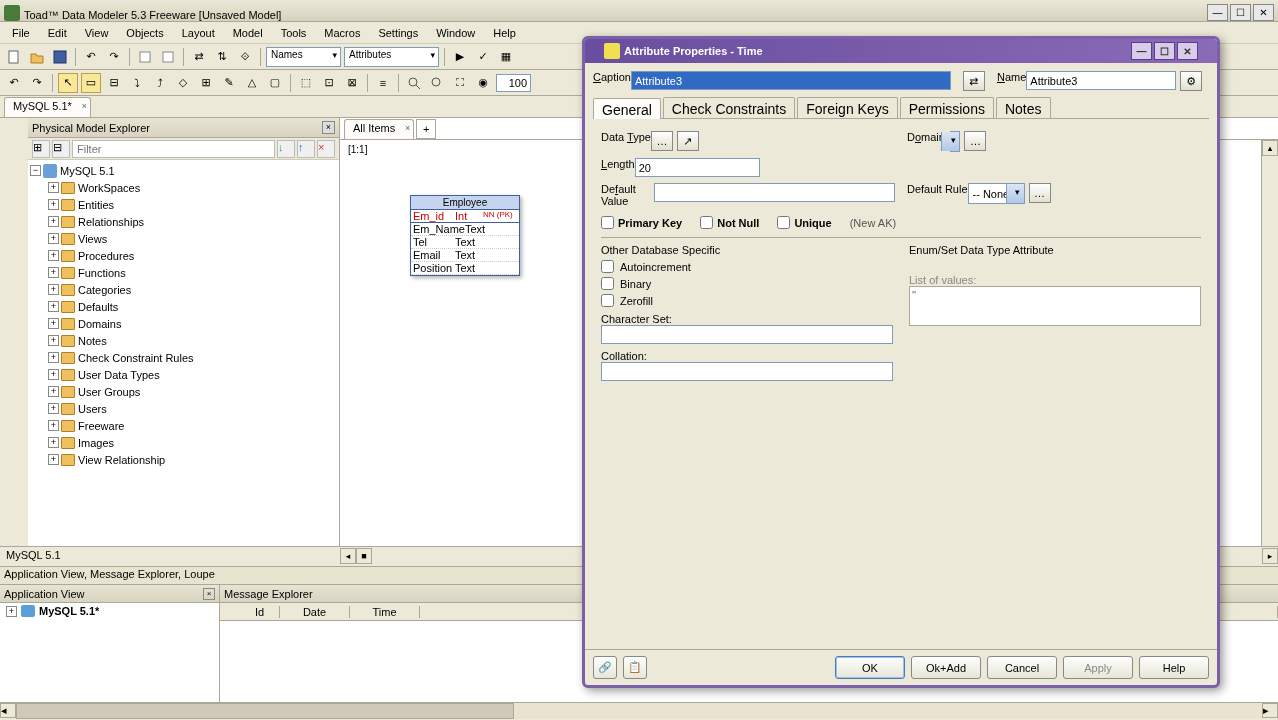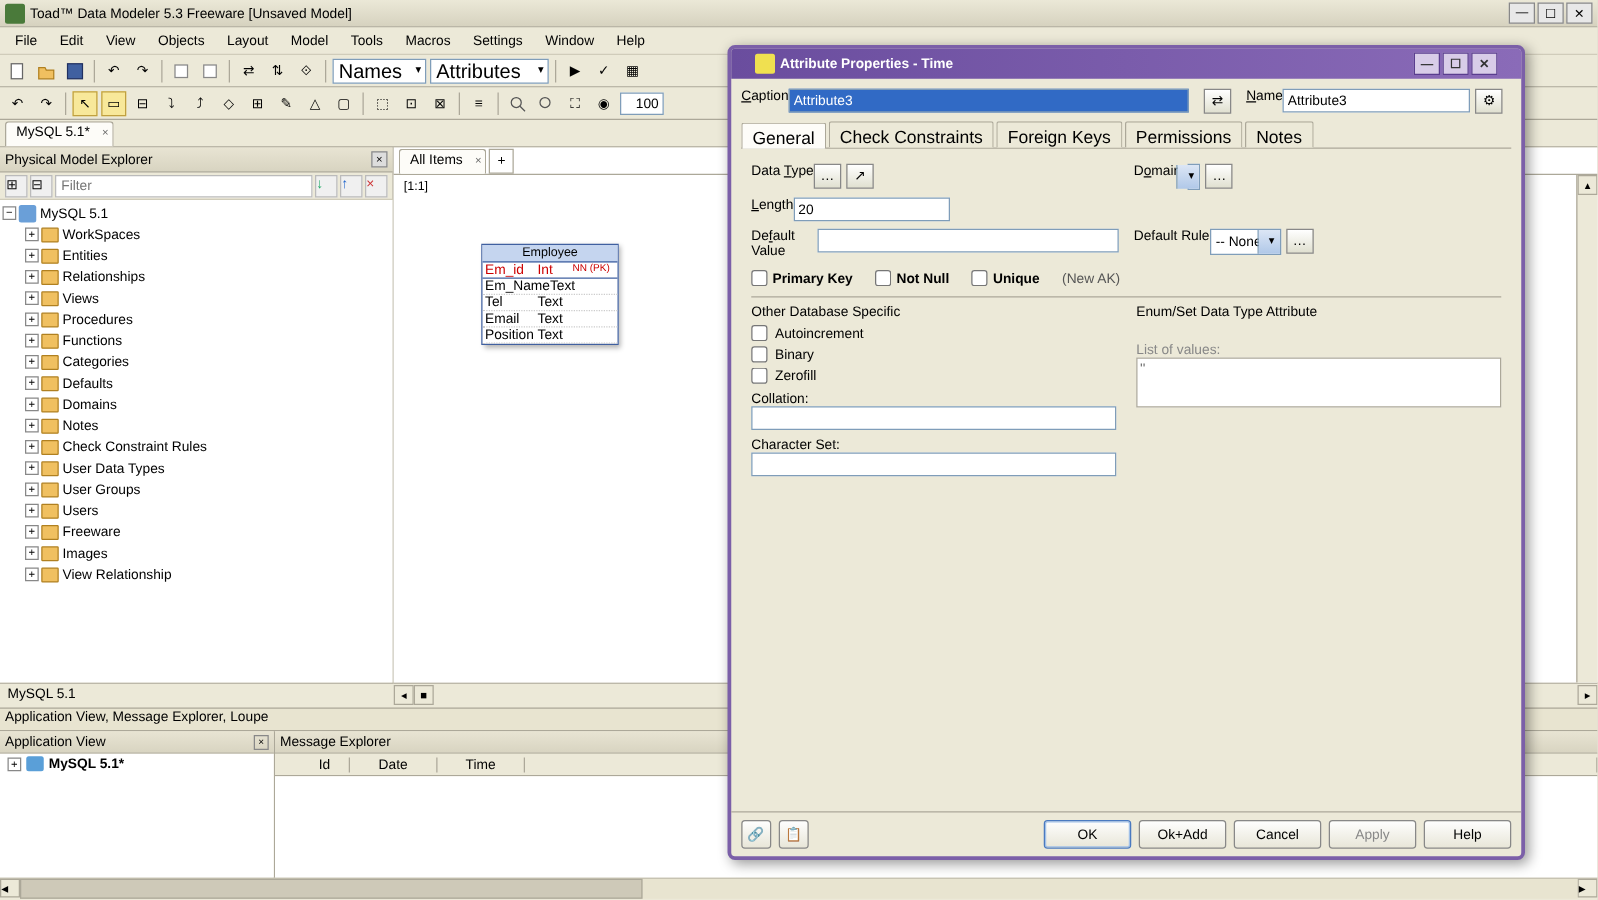--- a/index.html
+++ b/index.html
@@ -1,39 +1,39 @@
 <!DOCTYPE html>
 <html><head>
 <meta charset="utf-8">
 <style>
 * { box-sizing: border-box; margin: 0; padding: 0; font-family: Tahoma, Arial, sans-serif; font-size: 11px; }
 body { background: #d4d0c8; width: 1278px; height: 720px; overflow: hidden; position: relative; }
 
 
 .main-window { width: 1278px; height: 720px; background: #ece9d8; position: relative; }
-.titlebar { height: 22px; background: linear-gradient(to bottom, #ebe8d7, #d6d2bf); display: flex; align-items: center; padding: 0 4px; border-bottom: 1px solid #aca899; }
+.titlebar { height: 22px; background: linear-gradient(to bottom, #ebe8d7, #d6d2bf); display: flex; align-items: flex-end; padding: 0 4px; border-bottom: 1px solid #aca899; }
 .titlebar .app-icon { width: 16px; height: 16px; background: #4a7a3a; border-radius: 2px; margin-right: 4px; }
 .titlebar .title { flex: 1; color: #000; }
 .titlebar .win-controls { display: flex; gap: 2px; }
 .titlebar .win-btn { width: 21px; height: 17px; background: #e8e8e8; border: 1px solid #888; display: flex; align-items: center; justify-content: center; font-size: 10px; }
 
 .menubar { height: 22px; background: #ece9d8; display: flex; align-items: center; padding: 0 4px; gap: 2px; border-bottom: 1px solid #d0ccba; }
 .menubar span { padding: 2px 8px; cursor: default; }
 
 .toolbar { height: 26px; background: #ece9d8; display: flex; align-items: center; padding: 2px 4px; gap: 3px; border-bottom: 1px solid #aca899; }
 .tb-btn { width: 20px; height: 20px; border: 1px solid transparent; display: flex; align-items: center; justify-content: center; }
 .tb-sep { width: 1px; height: 18px; background: #aca899; margin: 0 2px; }
-.tb-combo { height: 20px; border: 1px solid #7f9db9; background: #fff; padding: 1px 16px 1px 4px; position: relative; font-size: 16px; }
+.tb-combo { height: 20px; border: 1px solid #7f9db9; background: #fff; padding: 1px 16px 1px 4px; position: relative; font-size: 10px; }
 .tb-combo::after { content: "▾"; position: absolute; right: 3px; top: 2px; font-size: 9px; }
 
 .toolbar2 { height: 26px; background: #ece9d8; display: flex; align-items: center; padding: 2px 4px; gap: 3px; border-bottom: 1px solid #aca899; }
 
 
 .content-area { display: flex; height: 428px; }
-.left-panel { width: 315px; display: flex; flex-direction: column; border-right: 1px solid #aca899; }
+.left-panel { width: 340px; display: flex; flex-direction: column; border-right: 1px solid #aca899; padding-left: 28px; }
 .pane-header { height: 20px; background: linear-gradient(to bottom, #e8e4d3, #d8d4c1); border-bottom: 1px solid #aca899; display: flex; align-items: center; padding: 0 4px; font-size: 11px; }
 .pane-header .close-x { margin-left: auto; width: 13px; height: 13px; border: 1px solid #888; background: #ddd; text-align: center; line-height: 11px; font-size: 9px; }
 
 .filter-row { height: 22px; display: flex; align-items: center; padding: 2px 4px; gap: 2px; border-bottom: 1px solid #d0ccba; }
 .filter-input { flex: 1; height: 18px; border: 1px solid #bbb; padding: 0 4px; color: #888; }
 .filter-btn { width: 18px; height: 18px; border: 1px solid #bbb; background: #f0f0f0; }
 
 .tree-area { flex: 1; background: #fff; overflow: auto; padding: 2px; }
 .tree-node { display: flex; align-items: center; height: 17px; white-space: nowrap; }
 .tree-node .toggle { width: 11px; height: 11px; border: 1px solid #888; background: #fff; margin-right: 2px; text-align: center; line-height: 9px; font-size: 9px; }
@@ -561,25 +561,25 @@
               </div>
             <div class="check-item">
                 <input type="checkbox" style="">
                 <span>Binary</span>
               </div>
             <div class="check-item">
                 <input type="checkbox" style="">
                 <span>Zerofill</span>
               </div>
             <div style="margin-top:6px">
+              <span class="form-label">Character Set:</span>
+              <input class="text-input" style="width: 100%;">
+            </div>
+            <div style="margin-top:6px">
               <span class="form-label">Collation:</span>
-              <input class="text-input" style="width: 100%;">
-            </div>
-            <div style="margin-top:6px">
-              <span class="form-label">Character Set:</span>
               <input class="text-input" style="width: 100%;">
             </div>
           </div>
           <div>
             <span class="form-label">Enum/Set Data Type Attribute</span>
             <div style="margin-top:18px">
               <span class="form-label" style="color:#888">List of values:</span>
               <div class="listbox"><span>''</span></div>
             </div>
           </div>

